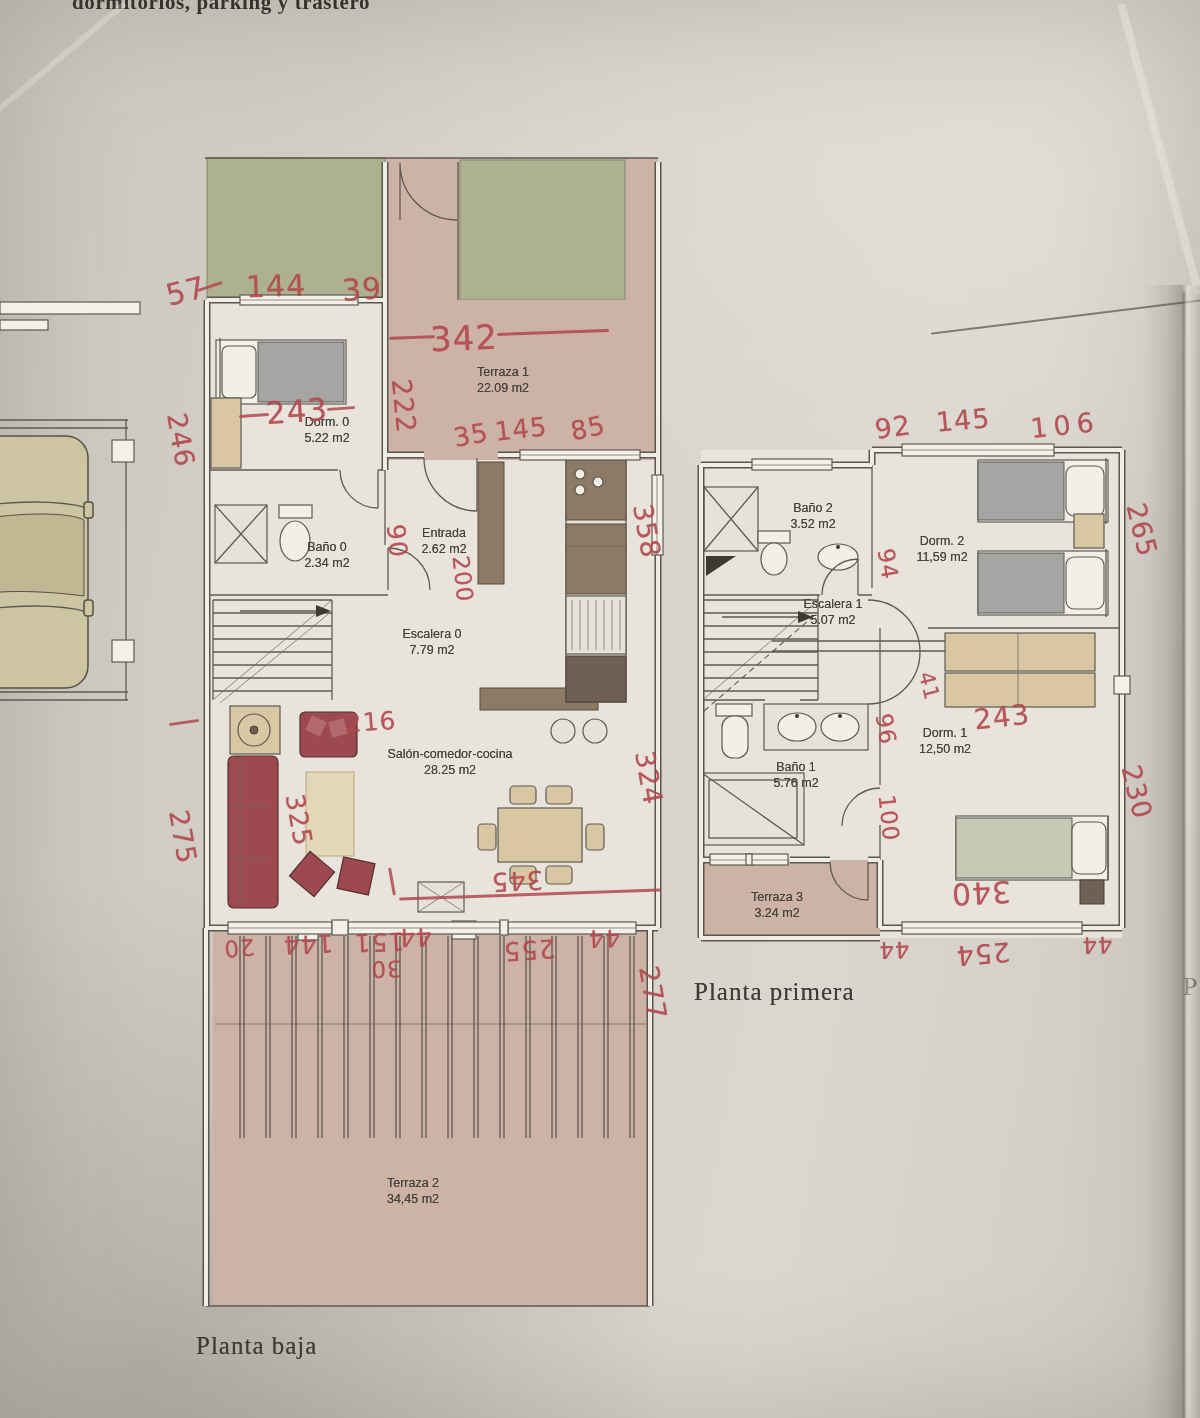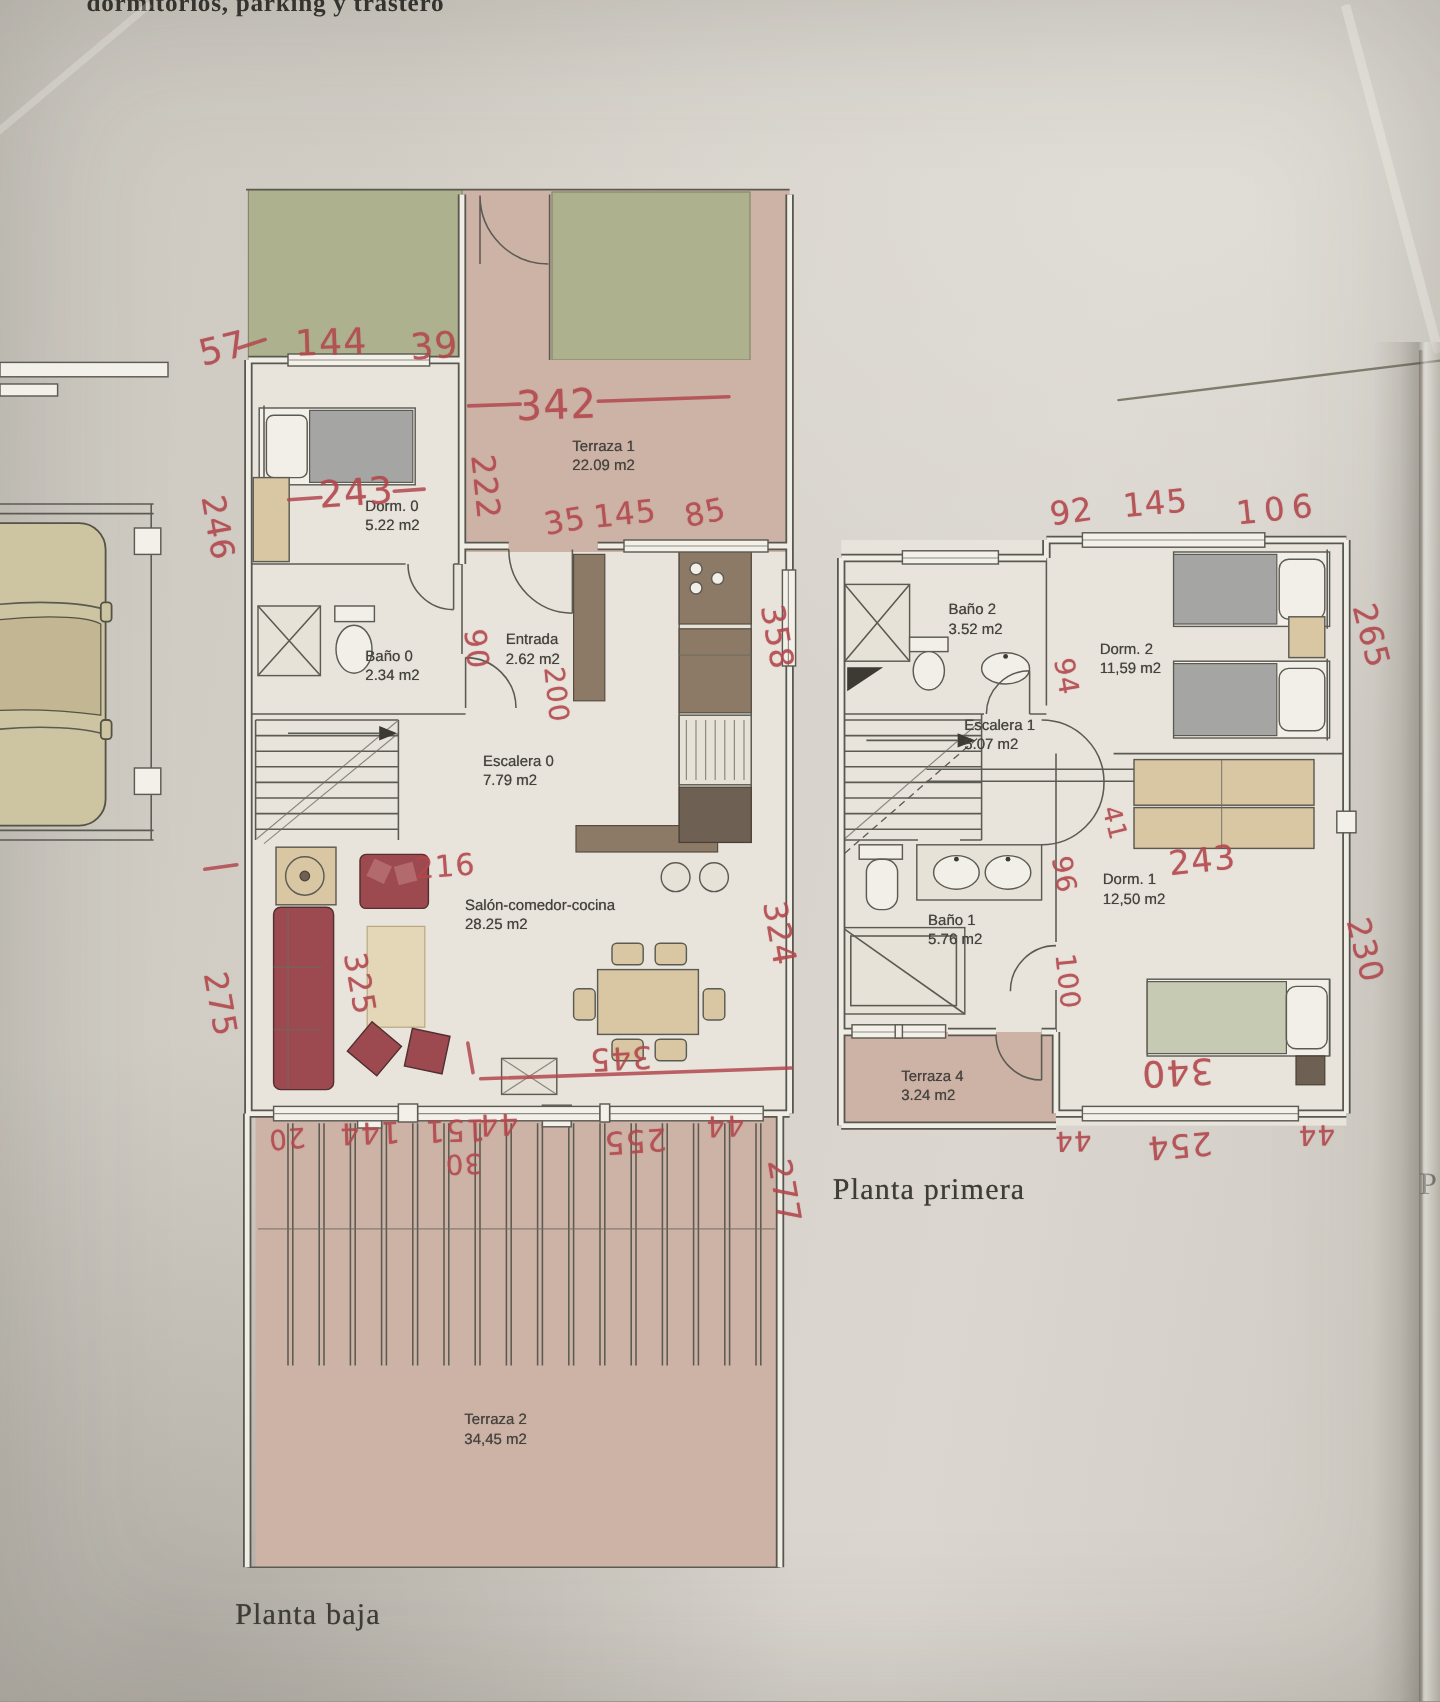--- a/index.html
+++ b/index.html
@@ -29,21 +29,21 @@
   svg .sofa{fill:var(--sofa,#9c4a50);stroke:#53302f;stroke-width:1.2}
   svg .sofa2{fill:#b36a6d}
   svg .graybed{fill:#a5a6a3;stroke:#5c5b53;stroke-width:1}
   svg .greenbed{fill:#c6cab2;stroke:#5c5b53;stroke-width:1}
   svg .white{fill:#f2efe8;stroke:#5c5b53;stroke-width:1.2}
   svg .brown{fill:#8d7a66;stroke:#564d40;stroke-width:1}
   svg .brown2{fill:#6e6052;stroke:#4a4036;stroke-width:1}
   svg .cab{fill:#e7e2d8;stroke:#5c5b53;stroke-width:1.2}
   svg .car{fill:#cdc4a2;stroke:#555246;stroke-width:1.5}
   svg .darkp{fill:#3c3a33}
-  .room-label{position:absolute;transform:translateX(-50%);white-space:nowrap;
+  .room-label{position:absolute;transform:translateX(-50%);text-align:center;white-space:nowrap;
     font-size:12.5px;line-height:16px;color:#44423c;text-shadow:0 0 .6px rgba(68,66,60,.8);}
   .room-label span{display:block}
   .plan-caption{position:absolute;font-family:"Liberation Serif",serif;font-size:25px;color:#3e3c36;
     letter-spacing:1px;text-shadow:0 0 .6px rgba(62,60,54,.7);}
   .doc-header{position:absolute;left:72px;top:-10px;font-family:"Liberation Serif",serif;font-weight:bold;
     font-size:21px;color:#35332e;letter-spacing:.6px;white-space:nowrap;}
   .stray-letter{position:absolute;left:1183px;top:972px;font-family:"Liberation Serif",serif;font-size:26px;color:#3e3c36;}
   #ink-layer{position:absolute;inset:0;pointer-events:none;}
   .ink{position:absolute;font-family:"DejaVu Sans",sans-serif;color:var(--ink,#b2484d);
     white-space:nowrap;opacity:.9;text-shadow:0 0 1px rgba(178,72,77,.6);font-weight:500;}
@@ -328,21 +328,21 @@
     </div>
   <div class="room-label" style="left:945px;top:725px">
     <span>Dorm. 1</span>
       <span>12,50 m2</span>
     </div>
   <div class="room-label" style="left:796px;top:759px">
     <span>Baño 1</span>
       <span>5.76 m2</span>
     </div>
   <div class="room-label" style="left:777px;top:889px">
-    <span>Terraza 4</span>
+    <span>Terraza 3</span>
       <span>3.24 m2</span>
     </div>
 
   <div class="plan-caption" style="left:196px;top:1332px">Planta baja</div>
   <div class="plan-caption" style="left:694px;top:978px">Planta primera</div>
 
   <div class="stray-letter">P</div>
 
   <div id="ink-layer">
       <span class="ink" style="left: 186px; top: 291px; font-size: 30px; letter-spacing: 1px; transform: translate(-50%, -50%) rotate(-14deg);">57</span>

